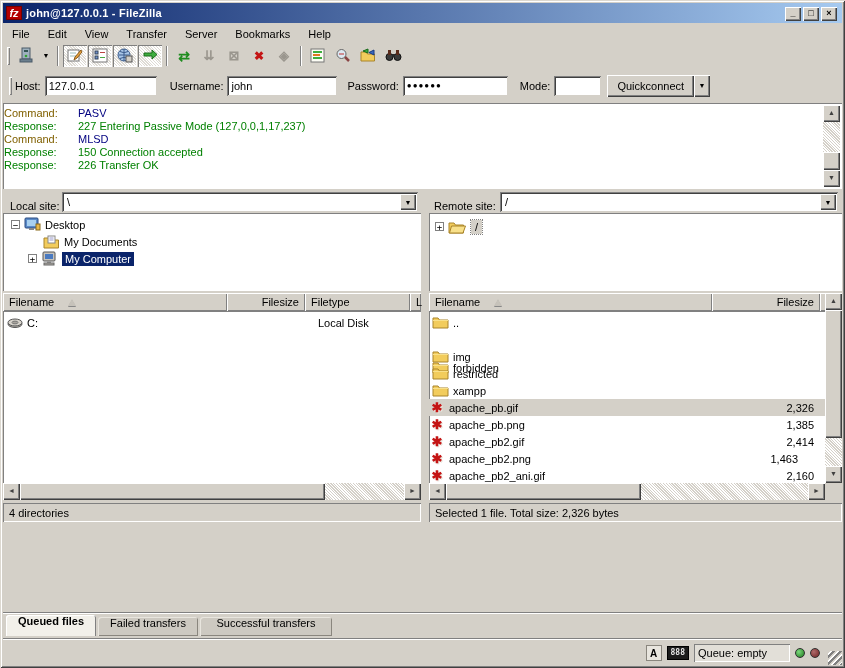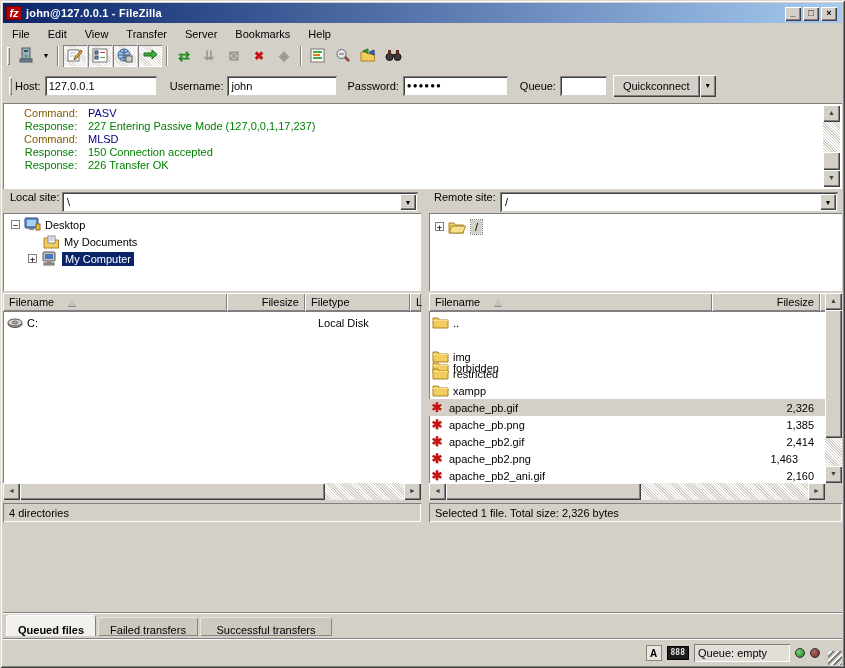--- a/index.html
+++ b/index.html
@@ -28,33 +28,33 @@
   .glyph-green{color:#1f8c1f;font-weight:bold;font-size:14px;}
   .glyph-gray{color:#9a968e;font-weight:bold;font-size:13px;}
   .glyph-red{color:#c41414;font-weight:bold;font-size:12px;}
   .qc{left:3px;top:69px;width:839px;height:33px;display:flex;align-items:center;padding-left:6px;box-sizing:border-box;}
   .qc label{margin-right:4px;}
   .qc input{font-family:"Liberation Sans",sans-serif;font-size:11px;border:none;outline:none;
     background:#fff;box-shadow:inset 1px 1px 0 #808080, inset -1px -1px 0 #d4d0c8, inset 2px 2px 0 #404040;
     padding:3px 4px;height:20px;box-sizing:border-box;}
   .qc-btn{height:22px;padding:0 10px;display:flex;align-items:center;}
   .logbox{left:3px;top:103px;width:839px;height:86px;background:#ffffff;}
-  .logline{position:absolute;left:11px;height:13px;line-height:13px;white-space:nowrap;text-align:center;}
+  .logline{position:absolute;left:1px;height:13px;line-height:13px;white-space:nowrap;}
   .loglabel{display:inline-block;width:74px;}
   .lt-command .loglabel, .lt-command .logtext{}
   .lt-command .loglabel{color:#806000;}
   .lt-command .logtext{color:#000080;}
   .lt-response .loglabel, .lt-response .logtext{color:#008000;}
   .lt-status .loglabel, .lt-status .logtext{color:#000000;}
   .vscroll{position:absolute;width:17px;}
   .sbtn{position:absolute;left:0;width:17px;height:17px;font-size:7px;text-align:center;line-height:16px;color:#404040;}
   .track{position:absolute;left:0;width:17px;background:repeating-linear-gradient(45deg,#ffffff 0 1px,#d4d0c8 1px 2px);}
   .thumb{position:absolute;}
   .hscroll-btn{position:absolute;top:0;width:17px;height:17px;font-size:7px;text-align:center;line-height:16px;color:#404040;}
-  .site-row-label{height:21px;display:flex;align-items:flex-start;}
+  .site-row-label{height:21px;display:flex;align-items:flex-end;}
   .combo{height:20px;background:#fff;box-shadow:inset 1px 1px 0 #808080, inset -1px -1px 0 #d4d0c8, inset 2px 2px 0 #404040;
     display:flex;align-items:center;padding-left:5px;box-sizing:border-box;}
   .combo-arrow{position:absolute;top:2px;right:2px;width:16px;height:16px;display:flex;align-items:center;justify-content:center;font-size:7px;color:#000;}
   .treebox{background:#ffffff;}
   .tree-row{position:absolute;height:17px;display:flex;align-items:center;white-space:nowrap;}
   .expander{width:9px;height:9px;background:#fff;border:1px solid #808080;font-size:9px;line-height:8px;
     text-align:center;box-sizing:border-box;margin-right:4px;color:#000;font-family:"DejaVu Sans Mono",monospace;}
   .sel-navy{background:#0a246a;color:#fff;padding:1px 3px;}
   .sel-gray{background:#d4d0c8;padding:1px 4px;outline:1px dotted #808080;}
   .listhdr{height:18px;}
@@ -67,21 +67,21 @@
   .frow{position:absolute;left:0;height:17px;display:flex;align-items:center;white-space:nowrap;}
   .frow .fname{margin-left:4px;}
   .fsize{position:absolute;text-align:right;}
   .row-sel{background:#d4d0c8;}
   .icon-svg{display:inline-block;vertical-align:middle;}
   .red-file{color:#c41414;font-size:13px;font-weight:bold;width:16px;display:inline-block;text-align:center;
     text-shadow:1px 1px 0 #e8e4dc;}
   .statusbar-pane{height:19px;background:#d4d0c8;box-shadow:inset 1px 1px 0 #808080, inset -1px -1px 0 #ffffff;
     display:flex;align-items:center;padding-left:6px;box-sizing:border-box;}
   .qhdr .hcell{height:18px;}
-  .tab{position:absolute;box-sizing:border-box;display:flex;align-items:flex-end;justify-content:center;
+  .tab{position:absolute;box-sizing:border-box;display:flex;align-items:flex-start;justify-content:center;
     border-radius:3px 3px 0 0;}
   .tab-active{background:#f2f0ea;box-shadow:inset 1px 1px 0 #ffffff, inset -1px 0 0 #808080;font-weight:bold;}
   .tab-inactive{background:#cdc9c1;box-shadow:inset 1px 1px 0 #e8e5de, inset -1px -1px 0 #8a867e;}
   .bottombar{left:3px;top:640px;width:839px;height:25px;display:flex;align-items:center;justify-content:flex-end;
     padding-right:4px;box-sizing:border-box;gap:5px;}
   .badge-a{width:16px;height:16px;background:#e8e5de;border:1px solid #8a867e;text-align:center;line-height:15px;
     font-weight:bold;font-size:10px;box-sizing:border-box;}
   .badge-led{background:#1c1c1c;color:#e8e8e8;font-family:"DejaVu Sans Mono",monospace;font-size:8px;
     font-weight:bold;padding:2px 3px;line-height:8px;border:1px solid #000;}
   .queue-panel{width:96px;height:18px;background:#e2dfd8;box-shadow:inset 1px 1px 0 #808080, inset -1px -1px 0 #ffffff;
@@ -212,21 +212,21 @@
   </div>
 
   <div class="abs qc">
     <span class="grip-v"></span>
     <label>Host:</label>
     <input style="width: 112px;" value="127.0.0.1">
     <label style="margin-left:13px">Username:</label>
     <input style="width: 110px;" value="john">
     <label style="margin-left:10px">Password:</label>
     <input style="width: 105px; letter-spacing: 1px; font-size: 8px;" value="●●●●●●">
-    <label style="margin-left:12px">Queue:</label>
+    <label style="margin-left:12px">Mode:</label>
     <input style="width: 47px;" value="">
     <span class="qc-btn raised" style="margin-left:6px">
       <span>Quickconnect</span>
     </span>
     <span class="tbtn-narrow raised" style="height:22px;width:16px">
       <span style="font-size:7px;">▼</span>
     </span>
   </div>
 
   <div class="abs logbox sunken-lite">

